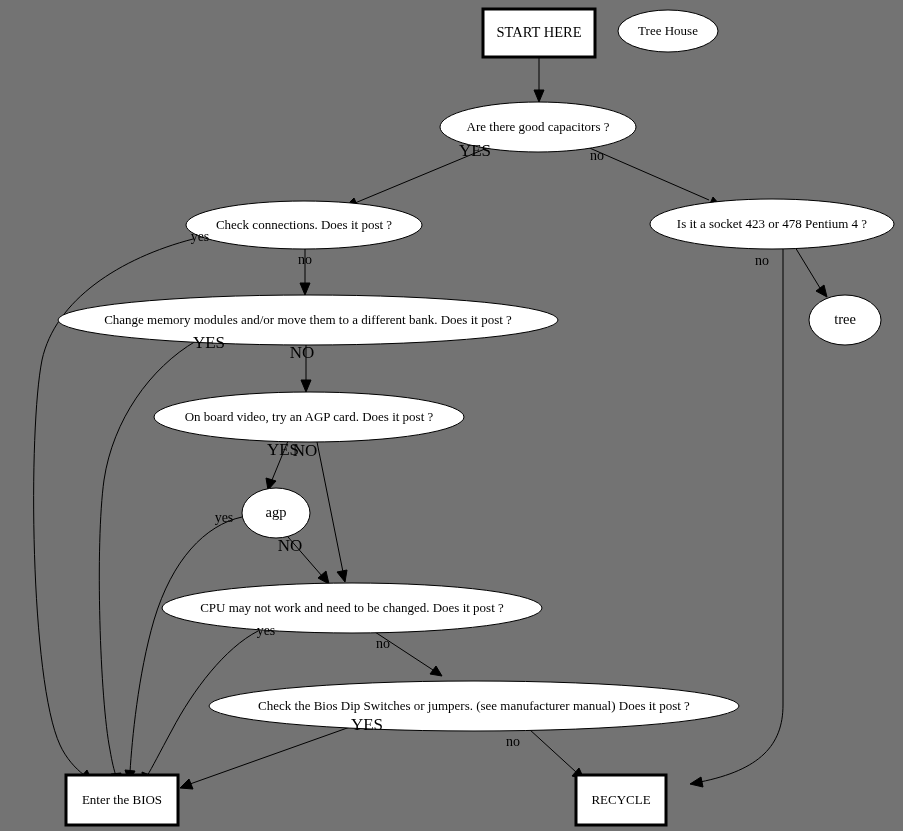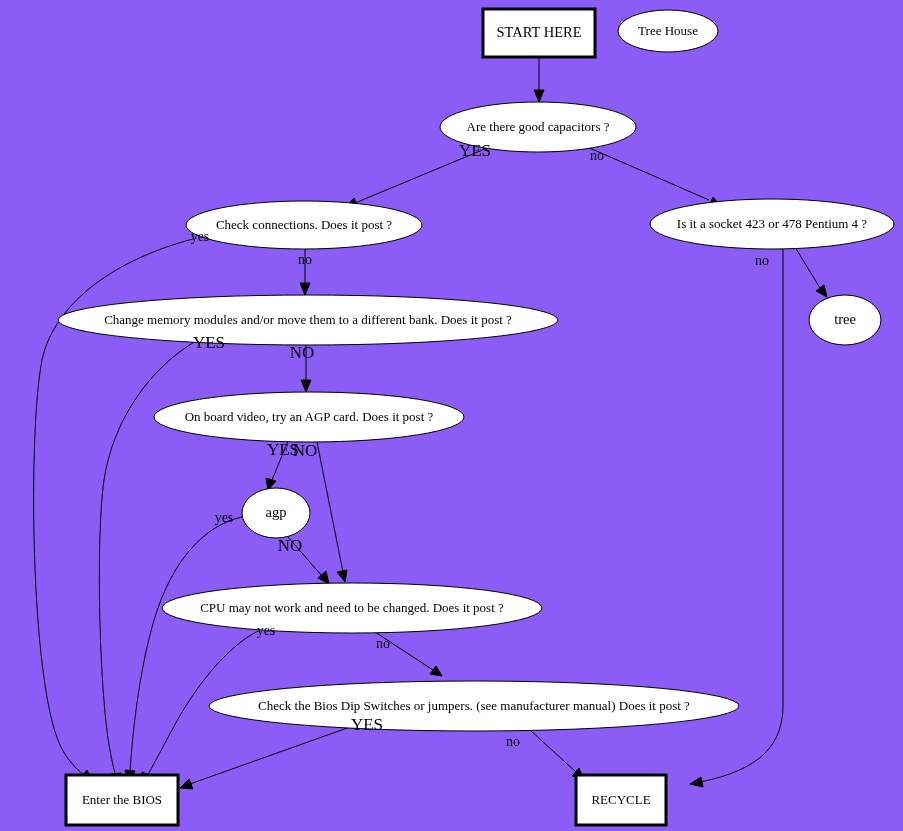--- a/index.html
+++ b/index.html
@@ -4,21 +4,21 @@
 <style>
   html, body {
     margin: 0;
     padding: 0;
     background: #ffffff;
   }
   #canvas {
     position: relative;
     width: 903px;
     height: 831px;
-    background: #8b5cf6;
+    background: #737373;
     font-family: "Liberation Serif", "DejaVu Serif", serif;
     overflow: hidden;
   }
   svg#graph {
     display: block;
     width: 903px;
     height: 831px;
   }
   .node-shape {
     fill: #ffffff;

